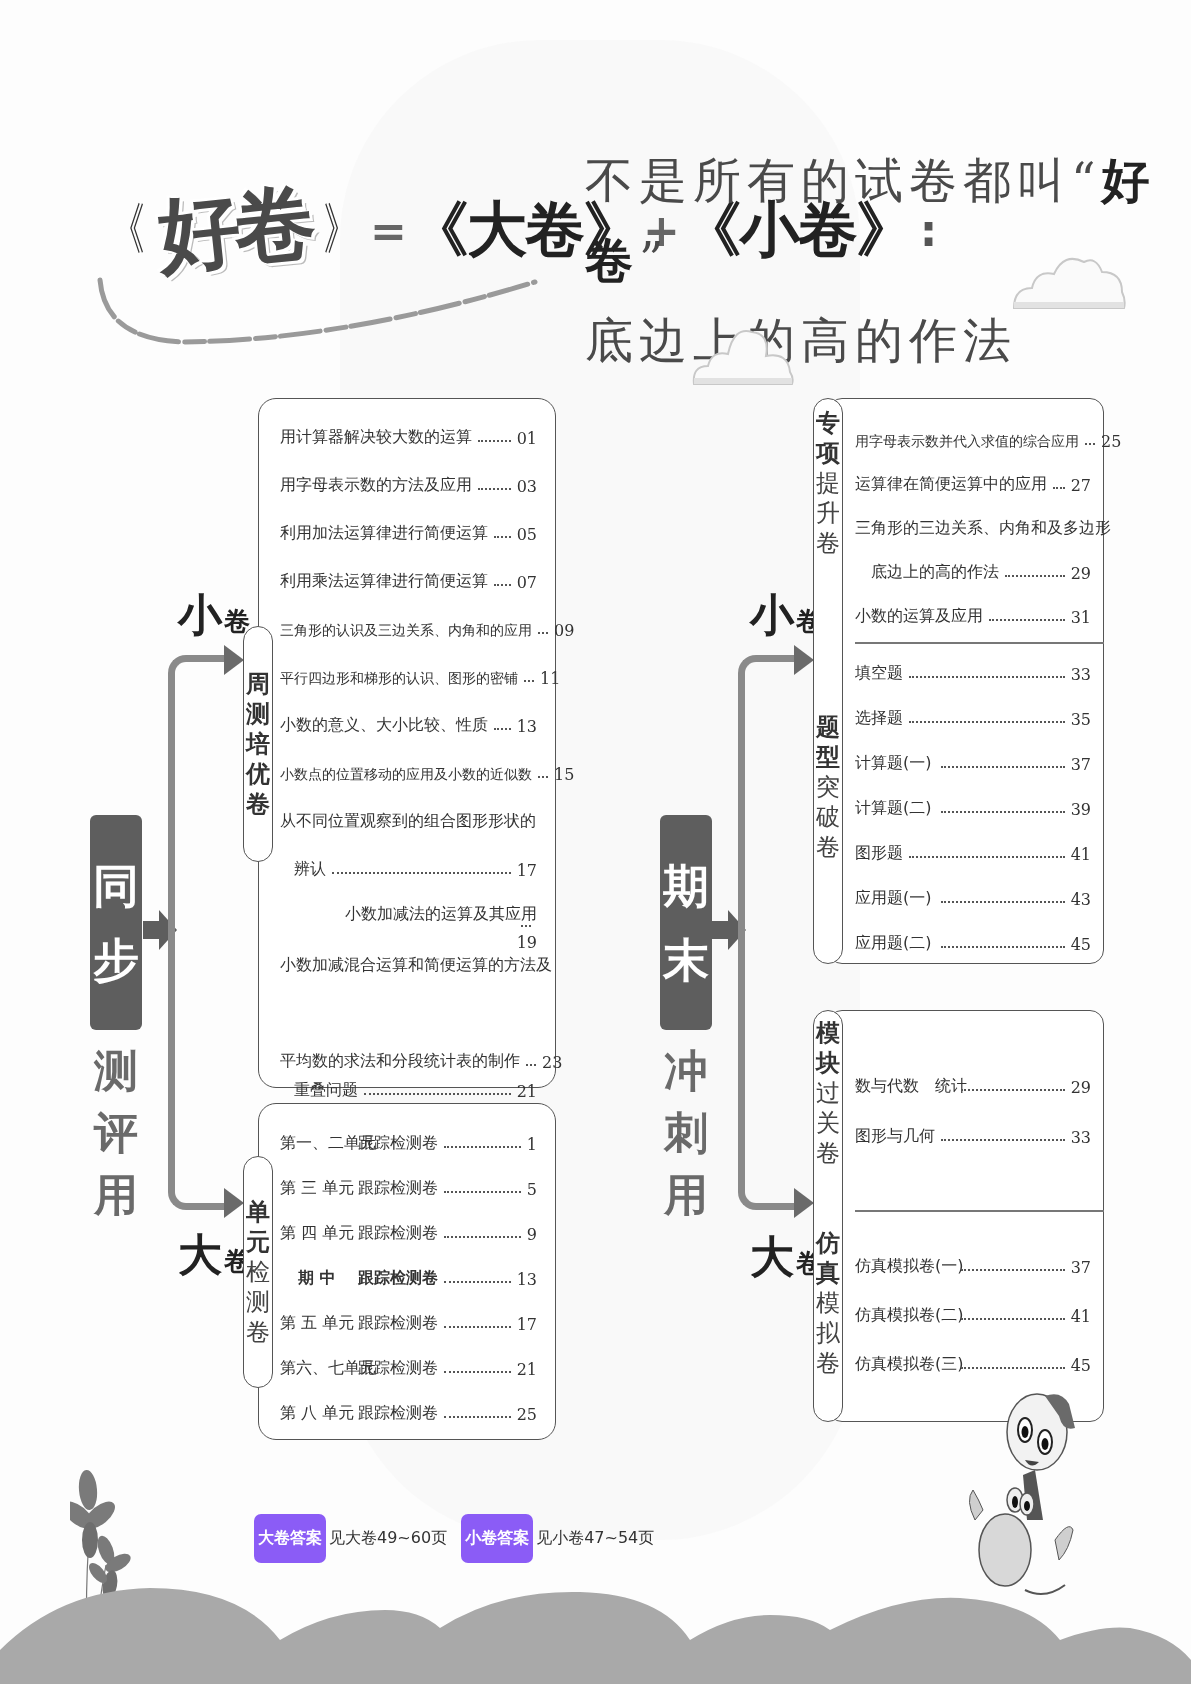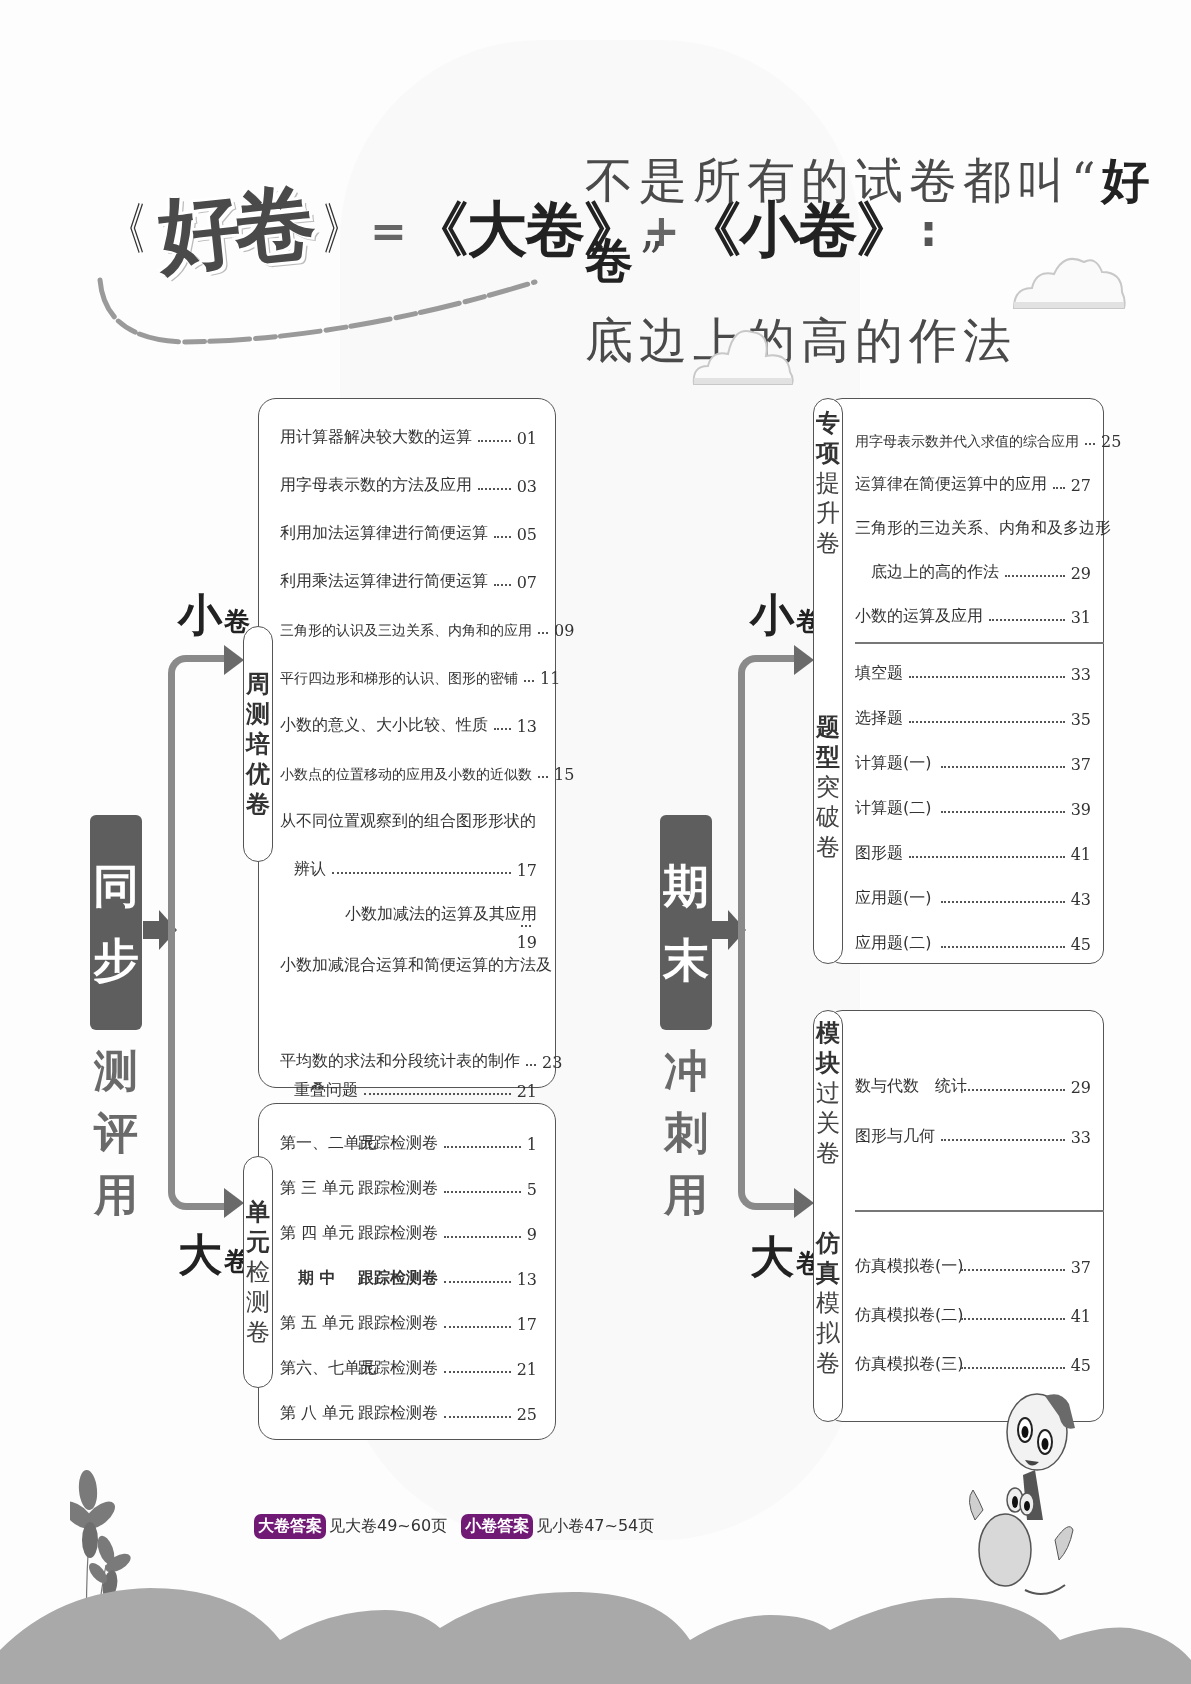--- a/index.html
+++ b/index.html
@@ -93,21 +93,21 @@
   }
   .toc-row .pg { font-family: "DejaVu Serif", serif; font-size: 16px; white-space: nowrap; }
   .toc-row .t.bold { font-weight: bold; }
   .divider { position: absolute; height: 1.5px; background: #777; }
 
   
   .answers {
     position: absolute; left: 254px; top: 1514px; display: flex; align-items: center; font-size: 16px; color: #333;
   }
   .badge {
-    background: #701a75; color: #fff; font-weight: bold; border-radius: 7px; padding: 2px 4px; font-size: 16px;
+    background: #8b5cf6; color: #fff; font-weight: bold; border-radius: 7px; padding: 14px 4px; font-size: 16px;
   }
   .ans-text { margin: 0 14px 0 3px; }
   .hills { position: absolute; left: 0; top: 1580px; width: 1191px; height: 104px; }
   .clover { position: absolute; left: 70px; top: 1455px; width: 70px; height: 229px; }
   .mascot { position: absolute; left: 965px; top: 1370px; width: 150px; height: 240px; }
 </style>
 </head>
 <body>
 
 <div class="bg-soft"></div>

